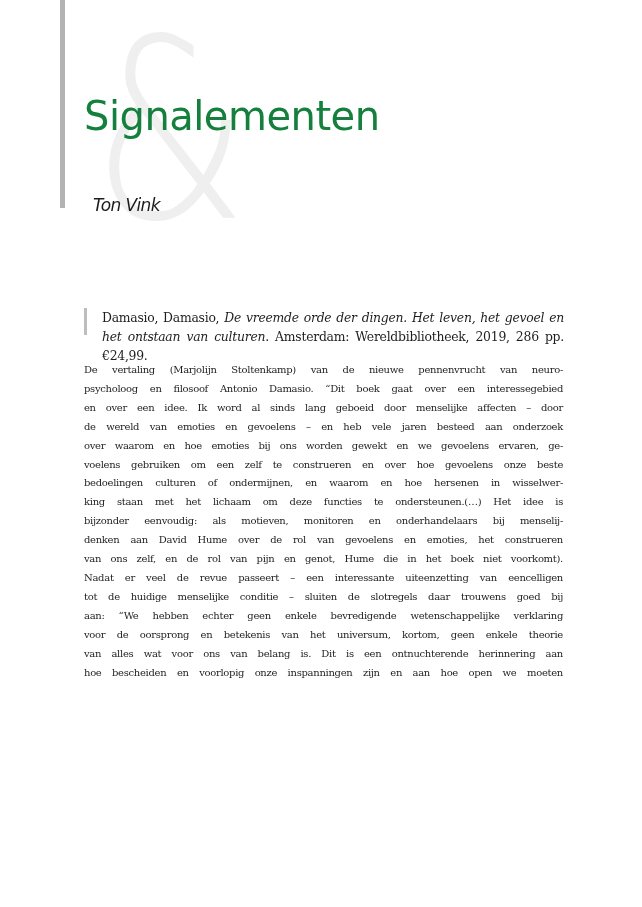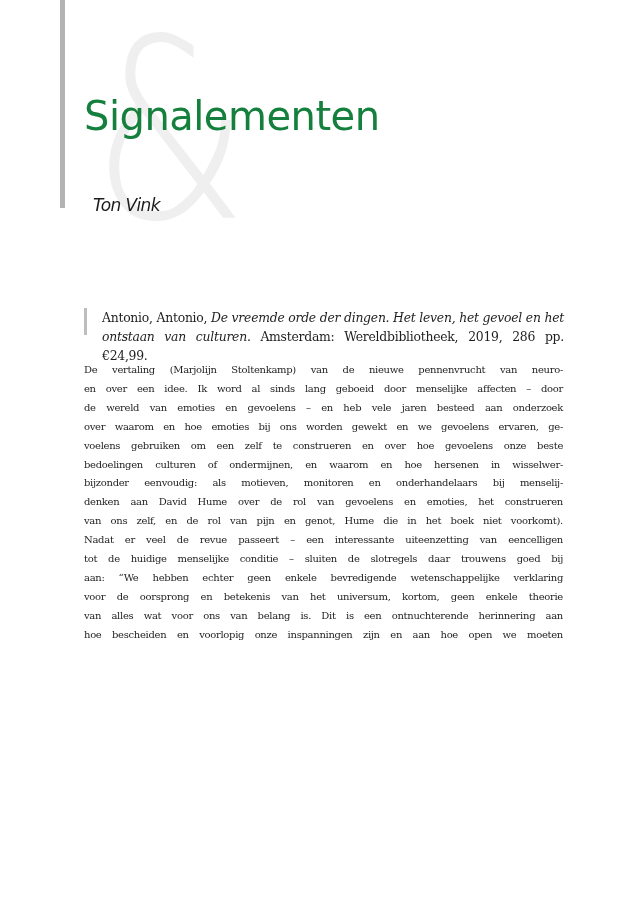--- a/index.html
+++ b/index.html
@@ -119,30 +119,32 @@
 <div class="side-bar"></div>
 
 <div class="ampersand">&amp;</div>
 
 <h1 class="title">Signalementen</h1>
 
 <p class="author">Ton Vink</p>
 
 <div class="citation">
   <div class="citation-bar"></div>
-  <p class="citation-text"><span>Antonio, Antonio, </span><em>De vreemde orde der dingen. Het leven, het gevoel en het ont­staan van culturen</em><span>. Amsterdam: Wereldbibliotheek, 2019, 286 pp. €24,99.</span></p>
+  <p class="citation-text"><span>Damasio, Damasio, </span><em>De vreemde orde der dingen. Het leven, het gevoel en het ont­staan van culturen</em><span>. Amsterdam: Wereldbibliotheek, 2019, 286 pp. €24,99.</span></p>
 </div>
 
 <div class="body-text" id="review-body">
     <span class="line">De vertaling (Marjolijn Stoltenkamp) van de nieuwe pennenvrucht van neuro-</span>
+    <span class="line">psycholoog en filosoof Antonio Damasio.  “Dit boek gaat over een interessegebied</span>
     <span class="line">en over een idee. Ik word al sinds lang geboeid door menselijke affecten – door</span>
     <span class="line">de wereld van emoties en gevoelens – en heb vele jaren besteed aan onderzoek</span>
     <span class="line">over waarom en hoe emoties bij ons worden gewekt en we gevoelens ervaren, ge-</span>
     <span class="line">voelens gebruiken om een zelf te construeren en over hoe gevoelens onze beste</span>
     <span class="line">bedoelingen culturen of ondermijnen, en waarom en hoe hersenen in wisselwer-</span>
+    <span class="line">king staan met het lichaam om deze functies te ondersteunen.(…) Het idee is</span>
     <span class="line">bijzonder eenvoudig: als motieven, monitoren en onderhandelaars bij menselij-</span>
     <span class="line">denken aan David Hume over de rol van gevoelens en emoties, het construeren</span>
     <span class="line">van ons zelf, en de rol van pijn en genot, Hume die in het boek niet voorkomt).</span>
     <span class="line">Nadat er veel de revue passeert – een interessante uiteenzetting van eencelligen</span>
     <span class="line">tot de huidige menselijke conditie – sluiten de slotregels daar trouwens goed bij</span>
     <span class="line">aan: “We hebben echter geen enkele bevredigende wetenschappelijke verklaring</span>
     <span class="line">voor de oorsprong en betekenis van het universum, kortom, geen enkele theorie</span>
     <span class="line">van alles wat voor ons van belang is. Dit is een ontnuchterende herinnering aan</span>
     <span class="line">hoe bescheiden en voorlopig onze inspanningen zijn en aan hoe open we moeten</span>
   </div>

